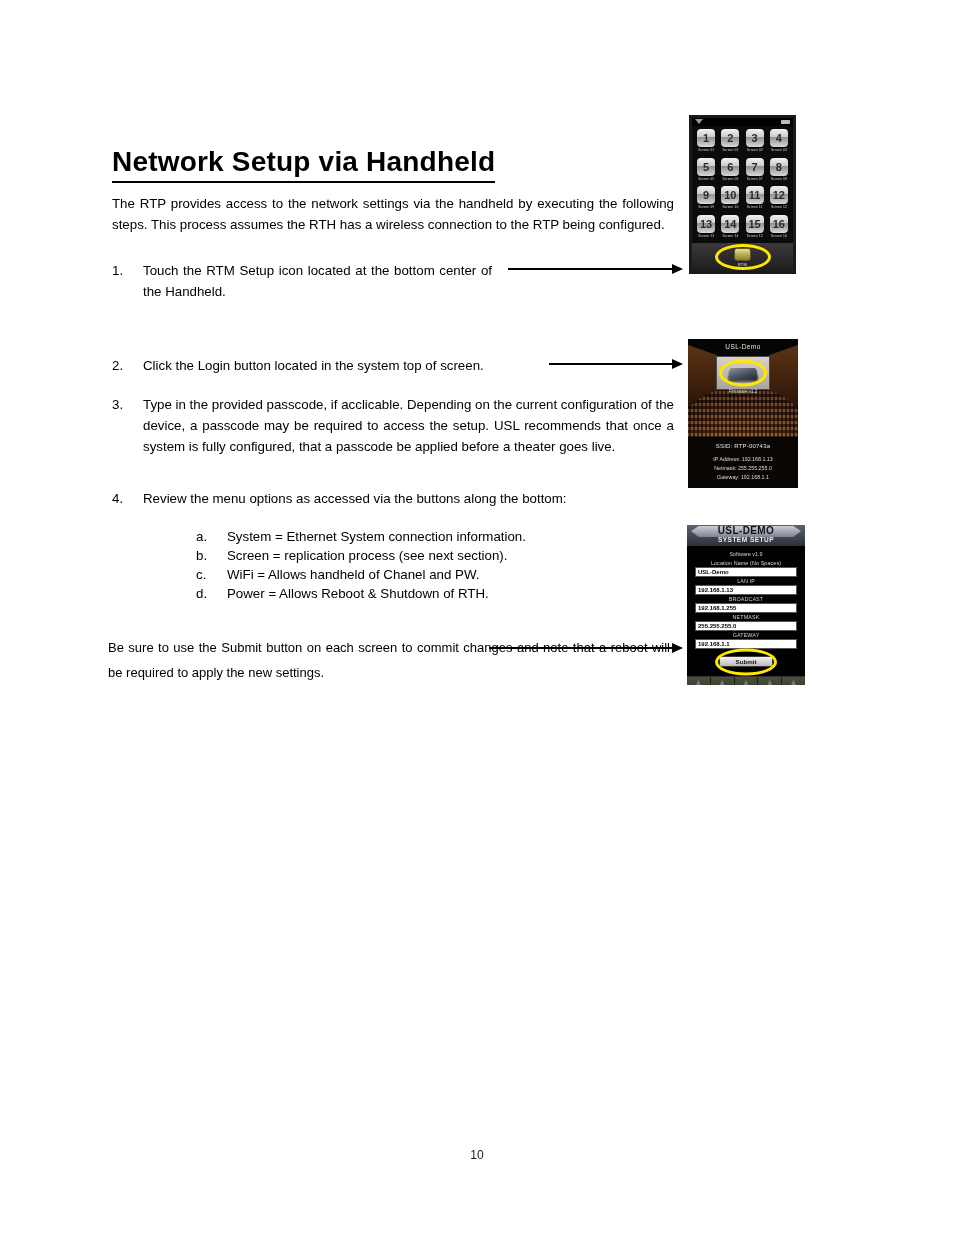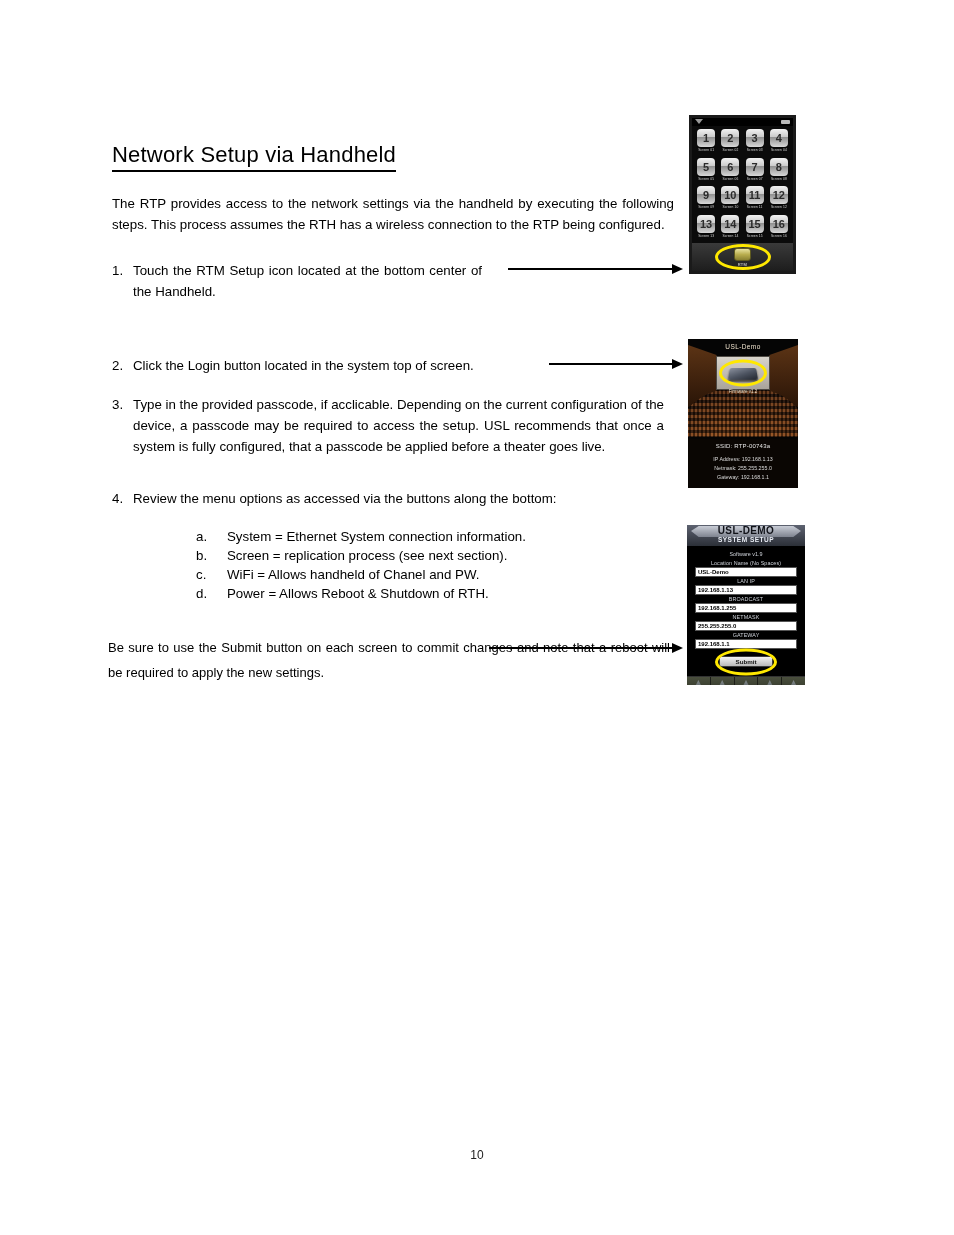--- a/index.html
+++ b/index.html
@@ -13,22 +13,22 @@
     position: relative;
     overflow: hidden;
   }
 
   .page { position: relative; width: 954px; height: 1235px; }
 
   
   .doc-title {
     position: absolute;
     left: 112px; top: 128px;
-    font-size: 22px;
-    font-weight: 400;
+    font-size: 28px;
+    font-weight: 700;
     letter-spacing: .2px;
     border-bottom: 2px solid #000;
     padding-bottom: 3px;
     line-height: 1.1;
     white-space: nowrap;
   }
 
   
   .intro-para {
     position: absolute;
@@ -55,21 +55,21 @@
     position: absolute;
     font-size: 13.3px;
     line-height: 21px;
   }
   .step .num {
     position: absolute;
     left: 0; top: 0;
     width: 26px;
   }
   .step .body {
-    margin-left: 21px;
+    margin-left: 31px;
     display: block;
   }
   .step-justify .body { text-align: justify; text-justify: inter-word; }
 
   #step1 { left: 112px; top: 260px; width: 380px; }
   #step1 .body { width: 349px; text-align: justify; text-justify: inter-word; }
   #step2 { left: 112px; top: 355px; width: 440px; }
   #step3 { left: 112px; top: 394px; width: 562px; }
   #step3 .body { width: 531px; }
   #step4 { left: 112px; top: 488px; width: 560px; }

